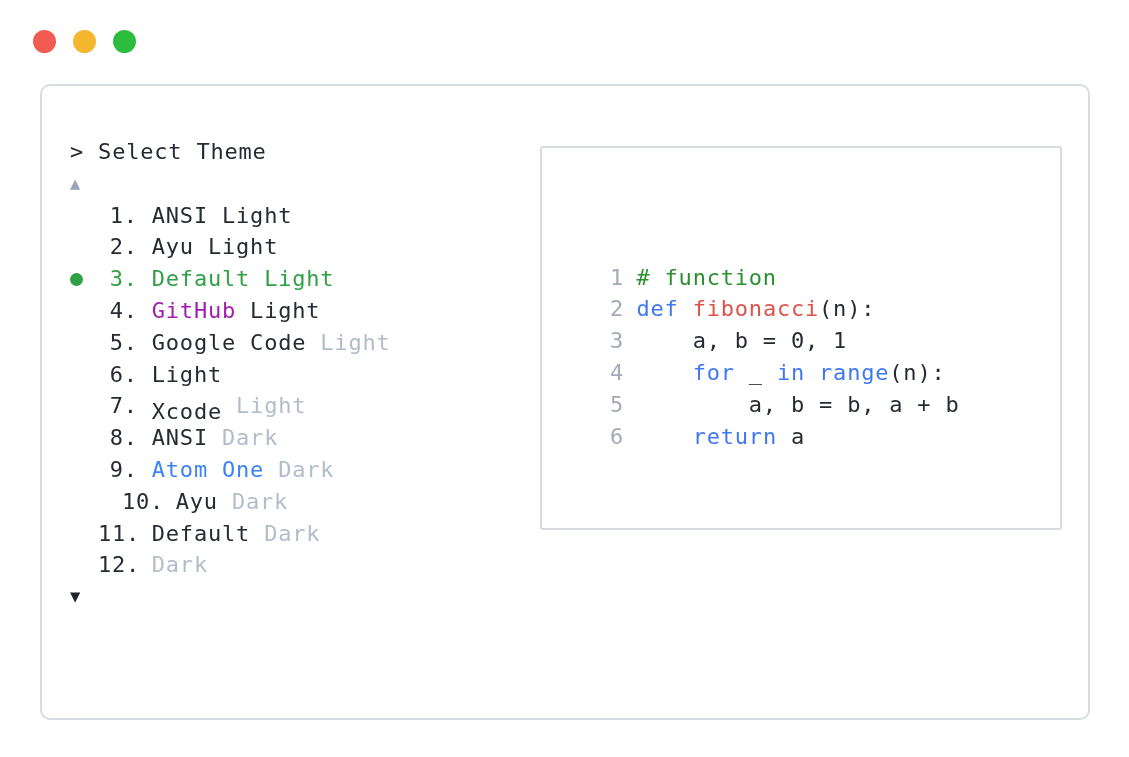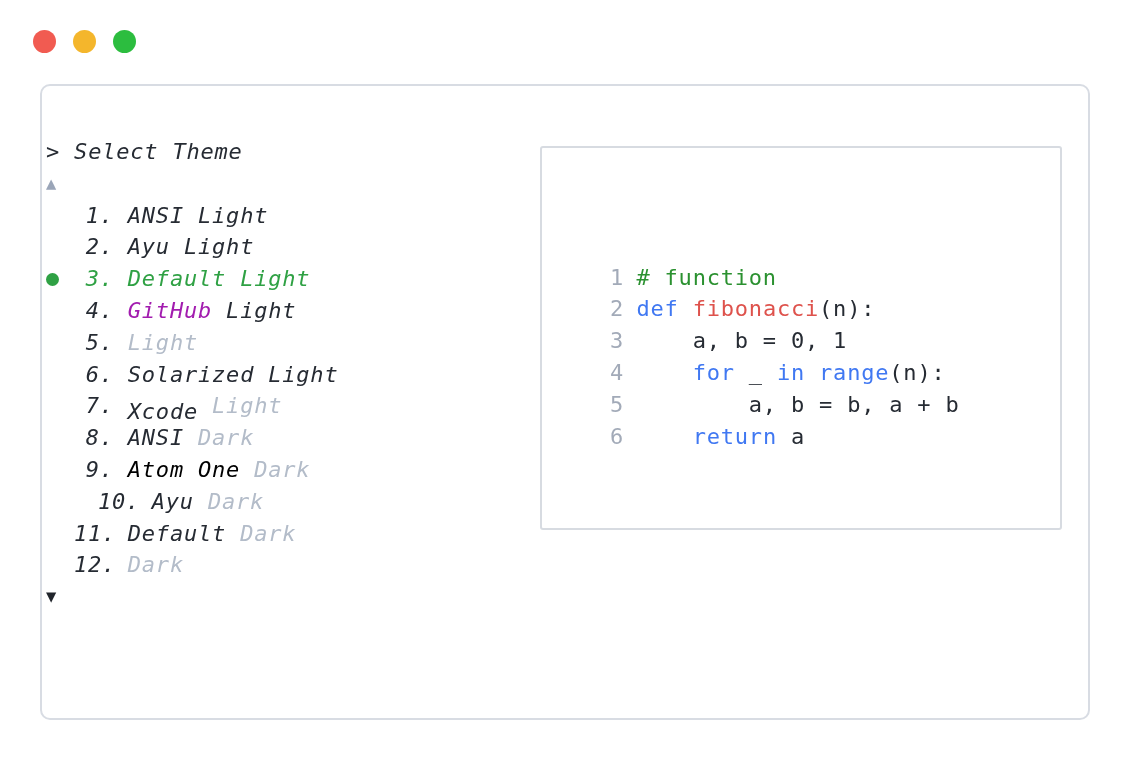--- a/index.html
+++ b/index.html
@@ -19,21 +19,21 @@
   .panel {
     position: absolute; left: 40px; top: 84px;
     width: 1050px; height: 636px;
     border: 2px solid #d8dce3; border-radius: 10px;
     background: #ffffff;
   }
 
   .mono { font-size: 22px; letter-spacing: 0.8px; line-height: 31.8px; white-space: pre; }
 
   
-  .left-col { position: absolute; left: 4px; top: 50px; font-style: italic; }
+  .left-col { position: absolute; left: 28px; top: 50px; }
   .row { display: flex; align-items: center; height: 31.8px; }
   .title-row { color: #262b33; }
   .arrow-row { font-size: 17px; height: 31.8px; line-height: 31.8px; }
   .arrow-up { color: #9aa5b8; }
   .arrow-down { color: #20242b; }
 
   .theme-item { cursor: default; }
   .bullet-col { width: 28px; display: flex; align-items: center; }
   .sel-dot { width: 13px; height: 13px; border-radius: 50%; }
   .num-col { display: inline-block; width: 3ch; text-align: right; }
@@ -69,25 +69,25 @@
   <div class="panel">
 
     <div class="left-col">
       <div class="row title-row mono" style="color: rgb(38, 43, 51);">&gt; Select Theme</div>
       <div class="row arrow-row mono arrow-up" style="color: rgb(154, 165, 184);">▲</div>
       <div>
           <div class="row mono theme-item"><span class="bullet-col"></span><span class="num-col" style="color: rgb(38, 43, 51);">1.</span><span style="color: rgb(38, 43, 51);"> ANSI</span><span style="color: rgb(38, 43, 51);"> Light</span></div>
           <div class="row mono theme-item"><span class="bullet-col"></span><span class="num-col" style="color: rgb(38, 43, 51);">2.</span><span style="color: rgb(38, 43, 51);"> Ayu</span><span style="color: rgb(38, 43, 51);"> Light</span></div>
           <div class="row mono theme-item"><span class="bullet-col"><span class="sel-dot" style="background: rgb(47, 161, 68);"></span></span><span class="num-col" style="color: rgb(47, 161, 68);">3.</span><span style="color: rgb(47, 161, 68);"> Default</span><span style="color: rgb(47, 161, 68);"> Light</span></div>
           <div class="row mono theme-item"><span class="bullet-col"></span><span class="num-col" style="color: rgb(38, 43, 51);">4.</span><span style="color: #a21caf;"> GitHub</span><span style="color: rgb(38, 43, 51);"> Light</span></div>
-          <div class="row mono theme-item"><span class="bullet-col"></span><span class="num-col" style="color: rgb(38, 43, 51);">5.</span><span style="color: rgb(179, 188, 201);"> Light</span></div>
-          <div class="row mono theme-item"><span class="bullet-col"></span><span class="num-col" style="color: rgb(38, 43, 51);">6.</span><span style="color: rgb(38, 43, 51);"> Solarized</span><span style="color: rgb(38, 43, 51);"> Light</span></div>
+          <div class="row mono theme-item"><span class="bullet-col"></span><span class="num-col" style="color: rgb(38, 43, 51);">5.</span><span style="color: rgb(38, 43, 51);"> Google Code</span><span style="color: rgb(179, 188, 201);"> Light</span></div>
+          <div class="row mono theme-item"><span class="bullet-col"></span><span class="num-col" style="color: rgb(38, 43, 51);">6.</span><span style="color: rgb(38, 43, 51);"> Light</span></div>
           <div class="row mono theme-item"><span class="bullet-col"></span><span class="num-col" style="color: rgb(38, 43, 51);">7.</span><span style="color: rgb(38, 43, 51); margin-top: 11px;"> Xcode</span><span style="color: rgb(179, 188, 201);"> Light</span></div>
           <div class="row mono theme-item"><span class="bullet-col"></span><span class="num-col" style="color: rgb(38, 43, 51);">8.</span><span style="color: rgb(38, 43, 51);"> ANSI</span><span style="color: rgb(179, 188, 201);"> Dark</span></div>
-          <div class="row mono theme-item"><span class="bullet-col"></span><span class="num-col" style="color: rgb(38, 43, 51);">9.</span><span style="color: #000000;"> Atom One</span><span style="color: rgb(179, 188, 201);"> Dark</span></div>
+          <div class="row mono theme-item"><span class="bullet-col"></span><span class="num-col" style="color: rgb(38, 43, 51);">9.</span><span style="color: #3b82f6;"> Atom One</span><span style="color: rgb(179, 188, 201);"> Dark</span></div>
           <div class="row mono theme-item"><span class="bullet-col"></span><span class="num-col" style="color: rgb(38, 43, 51); margin-left: 24px;">10.</span><span style="color: rgb(38, 43, 51);"> Ayu</span><span style="color: rgb(179, 188, 201);"> Dark</span></div>
           <div class="row mono theme-item"><span class="bullet-col"></span><span class="num-col" style="color: rgb(38, 43, 51);">11.</span><span style="color: rgb(38, 43, 51);"> Default</span><span style="color: rgb(179, 188, 201);"> Dark</span></div>
           <div class="row mono theme-item"><span class="bullet-col"></span><span class="num-col" style="color: rgb(38, 43, 51);">12.</span><span style="color: rgb(179, 188, 201);"> Dark</span></div>
         </div>
       <div class="row arrow-row mono arrow-down" style="color: rgb(32, 36, 43);">▼</div>
     </div>
 
     <div class="preview-col">
       <div class="preview-box mono">
         <div><div class="code-line"><span class="code-lineno" style="color: rgb(162, 170, 184);">1</span><span class="code-gap"></span><span style="color: rgb(43, 145, 48);"># function</span></div><div class="code-line"><span class="code-lineno" style="color: rgb(162, 170, 184);">2</span><span class="code-gap"></span><span style="color: rgb(64, 120, 242);">def</span><span style="color: rgb(38, 43, 51);"> </span><span style="color: rgb(222, 82, 76);">fibonacci</span><span style="color: rgb(38, 43, 51);">(n):</span></div><div class="code-line"><span class="code-lineno" style="color: rgb(162, 170, 184);">3</span><span class="code-gap"></span><span style="color: rgb(38, 43, 51);">    a, b = 0, 1</span></div><div class="code-line"><span class="code-lineno" style="color: rgb(162, 170, 184);">4</span><span class="code-gap"></span><span style="color: rgb(38, 43, 51);">    </span><span style="color: rgb(64, 120, 242);">for</span><span style="color: rgb(38, 43, 51);"> _ </span><span style="color: rgb(64, 120, 242);">in</span><span style="color: rgb(38, 43, 51);"> </span><span style="color: rgb(64, 120, 242);">range</span><span style="color: rgb(38, 43, 51);">(n):</span></div><div class="code-line"><span class="code-lineno" style="color: rgb(162, 170, 184);">5</span><span class="code-gap"></span><span style="color: rgb(38, 43, 51);">        a, b = b, a + b</span></div><div class="code-line"><span class="code-lineno" style="color: rgb(162, 170, 184);">6</span><span class="code-gap"></span><span style="color: rgb(38, 43, 51);">    </span><span style="color: rgb(64, 120, 242);">return</span><span style="color: rgb(38, 43, 51);"> a</span></div></div>

